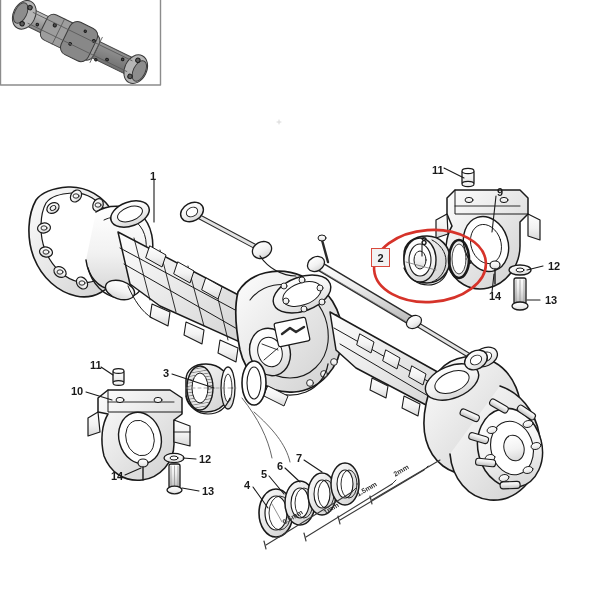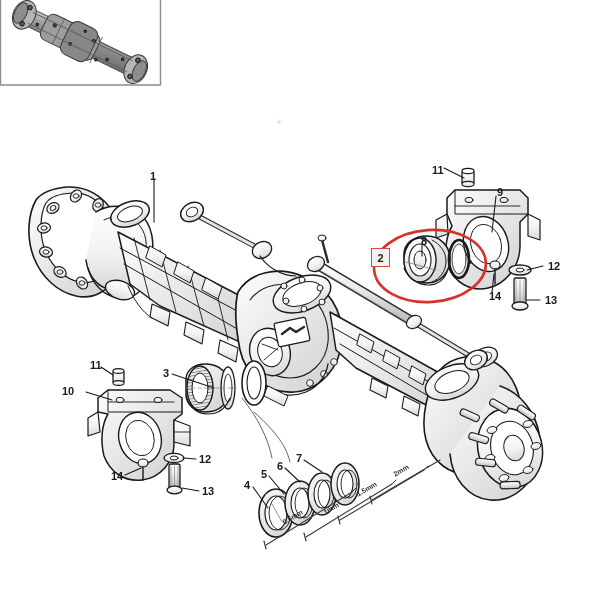--- a/index.html
+++ b/index.html
@@ -481,21 +481,21 @@
 
   <div class="lbl" style="left:150px;top:171px;">1</div>
   <div class="lbl" style="left:432px;top:165px;">11</div>
   <div class="lbl" style="left:497px;top:187px;">9</div>
   <div class="lbl" style="left:421px;top:236px;">8</div>
   <div class="lbl" style="left:548px;top:261px;">12</div>
   <div class="lbl" style="left:489px;top:291px;">14</div>
   <div class="lbl" style="left:545px;top:295px;">13</div>
   <div class="lbl" style="left:90px;top:360px;">11</div>
   <div class="lbl" style="left:163px;top:368px;">3</div>
-  <div class="lbl" style="left:62px;top:386px;">10</div>
+  <div class="lbl" style="left:71px;top:386px;">10</div>
   <div class="lbl" style="left:199px;top:454px;">12</div>
   <div class="lbl" style="left:111px;top:471px;">14</div>
   <div class="lbl" style="left:202px;top:486px;">13</div>
   <div class="lbl" style="left:296px;top:453px;">7</div>
   <div class="lbl" style="left:277px;top:461px;">6</div>
   <div class="lbl" style="left:261px;top:469px;">5</div>
   <div class="lbl" style="left:244px;top:480px;">4</div>
 
   <div class="shim" style="left:283px;top:519px;transform:rotate(-30deg);transform-origin:left center;">0.5mm</div>
   <div class="shim" style="left:324px;top:509px;transform:rotate(-30deg);transform-origin:left center;">1mm</div>

